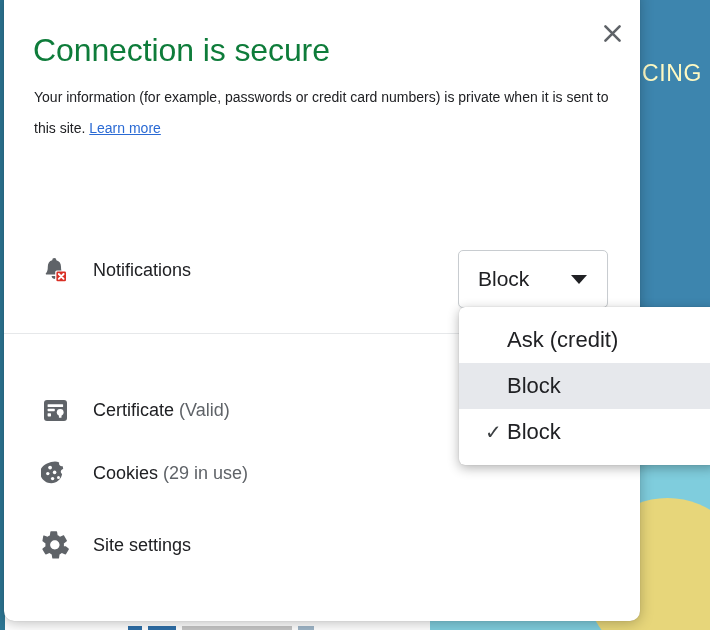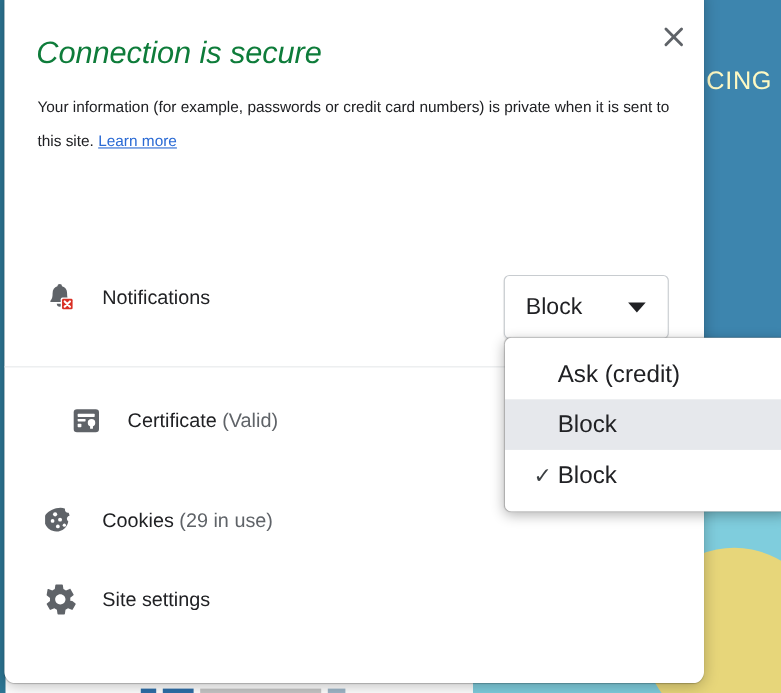--- a/index.html
+++ b/index.html
@@ -116,25 +116,24 @@
     align-items: center;
     justify-content: center;
     cursor: default;
   }
   .close-btn svg { display:block; }
 
   .bubble-title {
     position: absolute;
     left: 29px;
     top: 40px;
-    font-size: 28px;
+    font-size: 32px;
     color: #0e7c3a;
     font-family: "Liberation Sans", sans-serif;
     letter-spacing: -0.1px;
-    font-style: italic;
   }
 
   .bubble-body {
     position: absolute;
     left: 30px;
     top: 90px;
     width: 580px;
     font-size: 14px;
     line-height: 31px;
     color: #202124;
@@ -169,21 +168,21 @@
     font-size: 18px;
     color: #202124;
     white-space: nowrap;
     font-family: "Liberation Sans", sans-serif;
   }
   .row .row-label .muted {
     color: #5f6368;
   }
 
   .row-notifications { top: 249px; }
-  .row-certificate   { top: 361px; margin-left: 23px; }
+  .row-certificate   { top: 389px; }
   .row-cookies       { top: 452px; }
   .row-sitesettings  { top: 524px; }
 
   .divider {
     position: absolute;
     left: 0;
     top: 341px;
     width: 636px;
     height: 1px;
     background: #e6e8ea;

